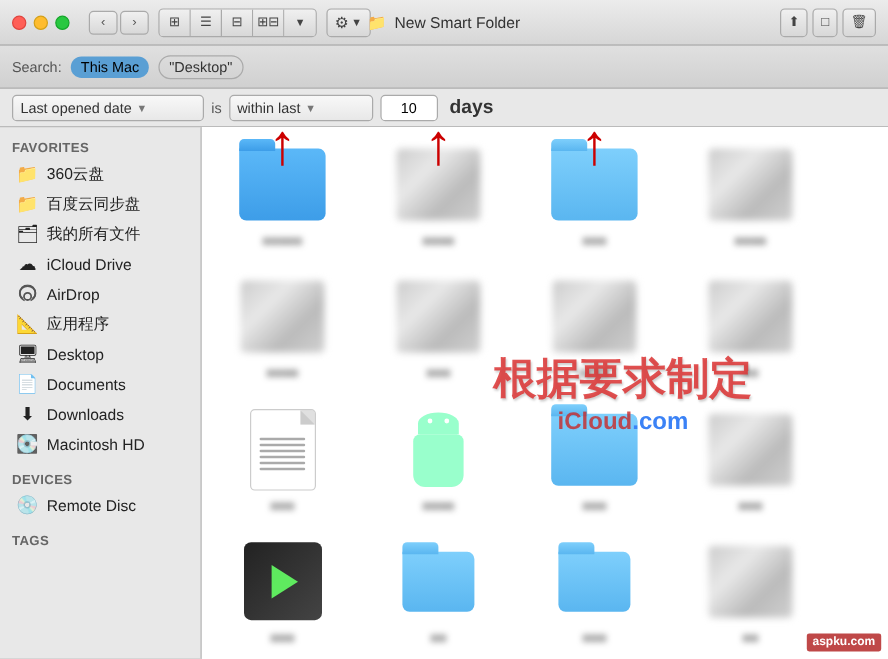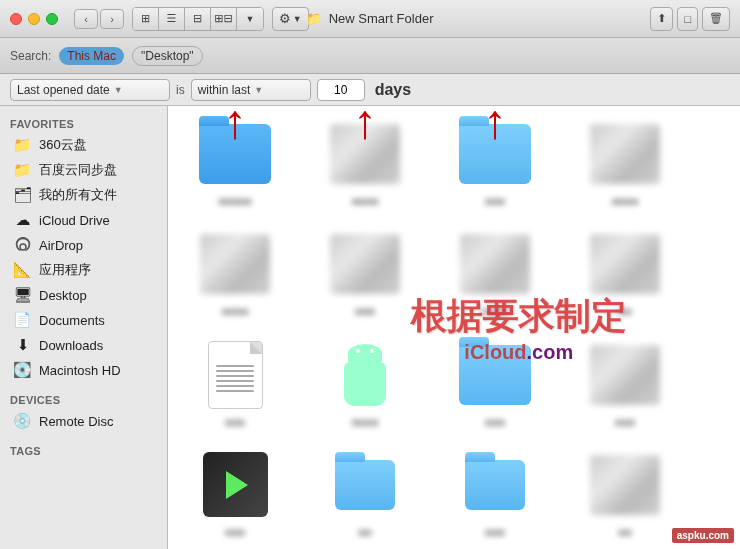--- a/index.html
+++ b/index.html
@@ -130,21 +130,21 @@
     }
     .search-scope-btn {
       padding: 2px 8px;
       border-radius: 10px;
       border: none;
       font-size: 12px;
       cursor: pointer;
     }
     .search-scope-btn.active {
       background: #5a9fd4;
-      color: #7f1d1d;
+      color: #000000;
     }
     .search-scope-btn.inactive {
       background: transparent;
       color: #333;
       border: 1px solid #aaa;
     }
 
     
     .filter-bar {
       height: 32px;
@@ -683,20 +683,20 @@
         <div class="file-icon-wrapper">
           <div class="file-placeholder"></div>
         </div>
         <div class="file-name">●●</div>
       </div>
     </div>
 
     <div class="watermark-overlay">
       <div class="watermark-chinese">根据要求制定</div>
       <div class="watermark-url">
-        <span>iCloud</span><span style="color:#701a75;margin-top:20px;">.com</span>
+        <span>iCloud</span><span style="color:#3b82f6;margin-top:20px;">.com</span>
       </div>
     </div>
 
     <div class="aspku-badge">aspku.com</div>
 
   </div>
 </div>
 
 </body></html>

